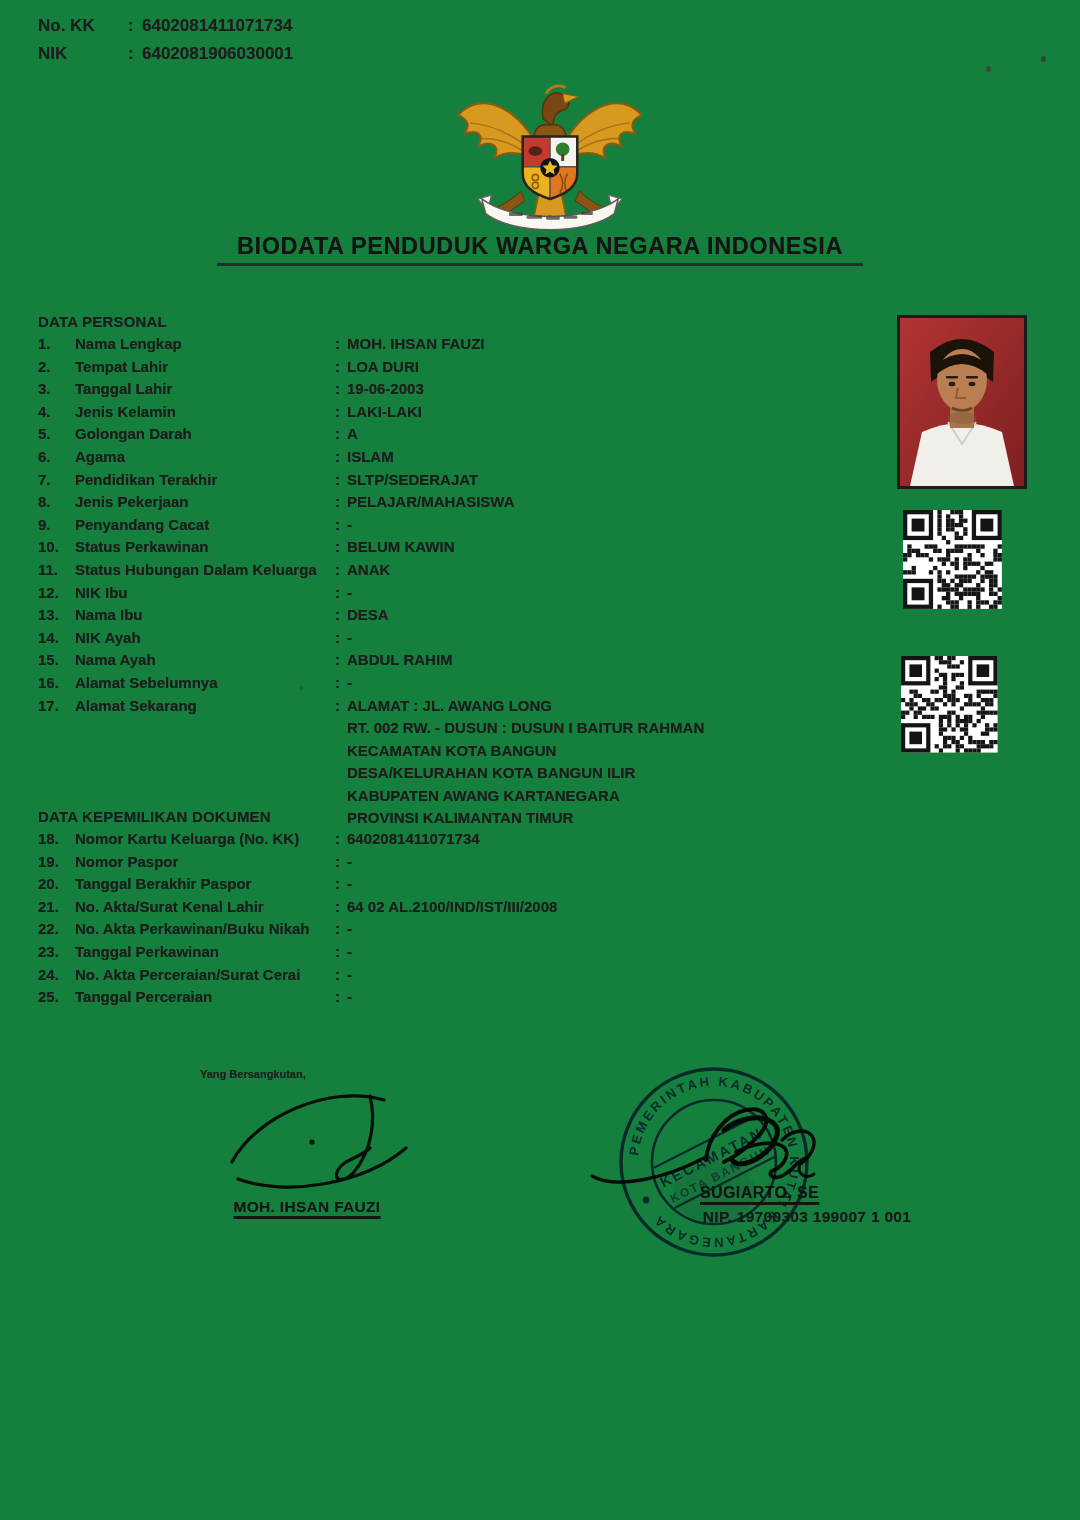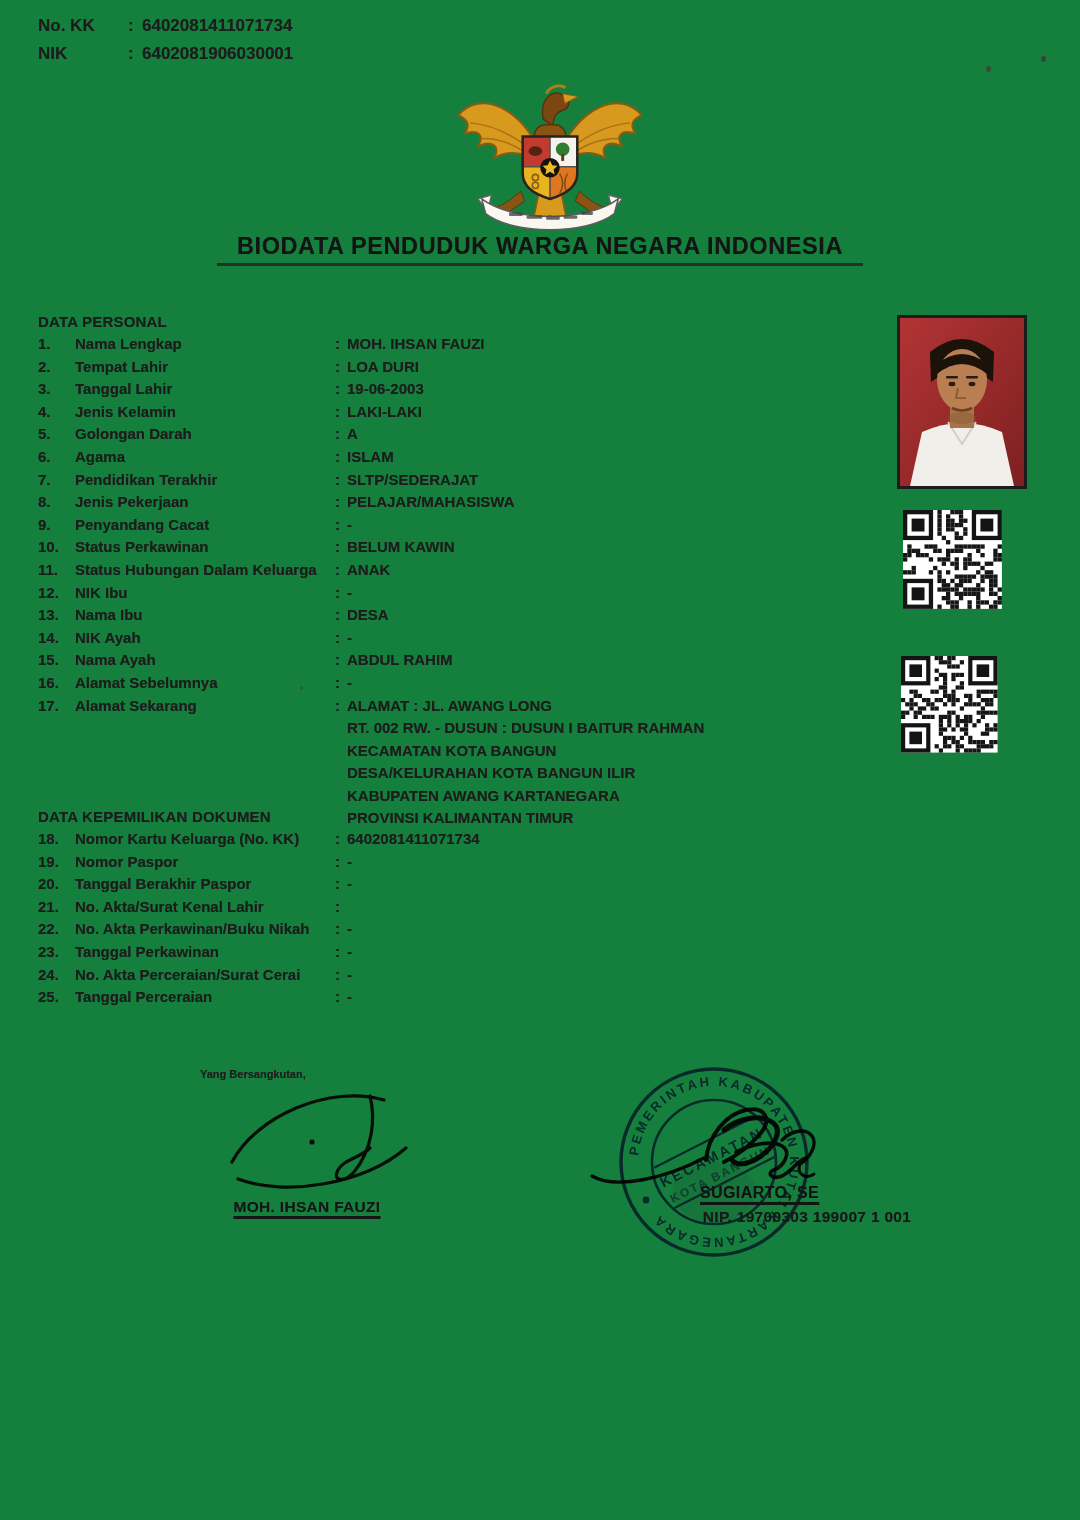--- a/index.html
+++ b/index.html
@@ -684,20 +684,23 @@
           <span class="flabel">Tanggal Berakhir Paspor</span>
           <span class="fcolon">:</span>
           <span class="fvalue">
             <div>-</div>
           </span>
         </div>
         <div class="frow">
           <span class="fno">21.</span>
           <span class="flabel">No. Akta/Surat Kenal Lahir</span>
           <span class="fcolon">:</span>
+          <span class="fvalue">
+            <div>64 02 AL.2100/IND/IST/III/2008</div>
+          </span>
         </div>
         <div class="frow">
           <span class="fno">22.</span>
           <span class="flabel">No. Akta Perkawinan/Buku Nikah</span>
           <span class="fcolon">:</span>
           <span class="fvalue">
             <div>-</div>
           </span>
         </div>
         <div class="frow">

